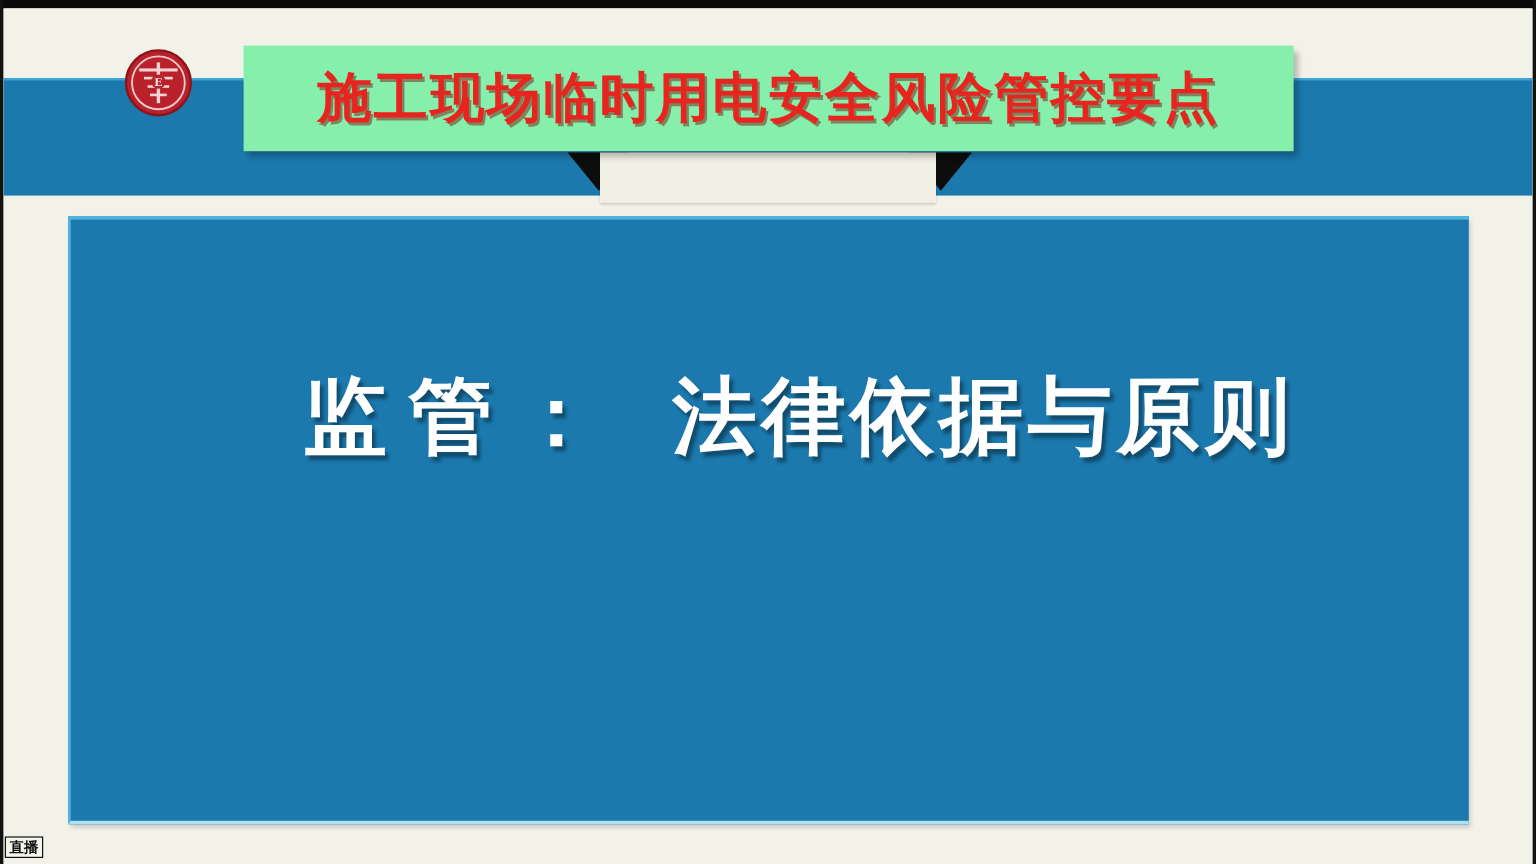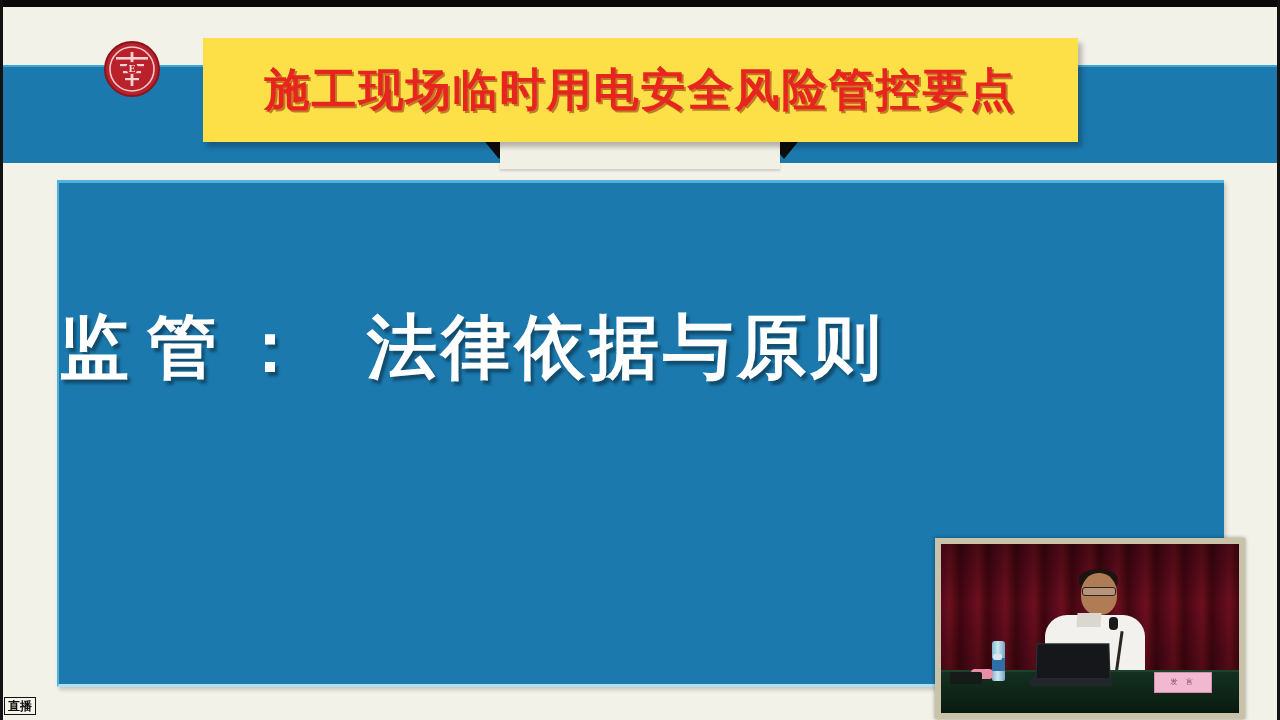--- a/index.html
+++ b/index.html
@@ -80,22 +80,22 @@
   }
   .notch-tri.left  { left: 470px; }
   .notch-tri.right { left: 755px; }
 
   
   .title-plaque {
     position: absolute;
     left: 200px;
     top: 31px;
     width: 875px;
-    height: 104px;
-    background: #fde047;
+    height: 88px;
+    background: #86efac;
     box-shadow: 4px 5px 5px rgba(0,0,0,0.25);
     display: flex;
     align-items: center;
     justify-content: center;
   }
   .title-text {
     font-family: "DejaVu Sans", sans-serif;
     font-size: 45px;
     font-weight: bold;
     color: #e8241f;
@@ -157,26 +157,28 @@
     border-top: 3px solid #4fb3dd;
     border-left: 2px solid #4fb3dd;
     border-bottom: 3px solid #aee0f2;
     box-shadow: 2px 3px 4px rgba(0,0,0,0.18);
   }
   .content-heading {
     position: absolute;
     left: 0;
     top: 118px;
     width: 1165px;
+    text-align: center;
     font-family: "DejaVu Sans", sans-serif;
     font-size: 70px;
     font-weight: bold;
     color: #ffffff;
     white-space: nowrap;
     text-shadow: 3px 4px 3px rgba(0,0,0,0.38);
+    padding-left: 24px;
   }
   .content-heading .seg-lead { letter-spacing: 18px; }
   .content-heading .seg-gap  { display: inline-block; width: 44px; }
   .content-heading .seg-tail { letter-spacing: 4px; }
 
   
   .video-overlay {
     position: absolute;
     left: 932px;
     top: 531px;
@@ -420,42 +422,18 @@
     <div class="title-plaque">
       <div class="title-text">施工现场临时用电安全风险管控要点</div>
     </div>
 
     <div class="content-panel">
       <div class="content-heading">
         <span class="seg-lead">监管：</span><span class="seg-gap"></span><span class="seg-tail">法律依据与原则</span>
       </div>
     </div>
 
-    <div class="video-overlay">
-      <div class="video-inner">
-        <div class="curtain"></div>
-        <div class="curtain-dark"></div>
-        <div class="spk-hair"></div>
-        <div class="spk-head"></div>
-        <div class="spk-glasses"></div>
-        <div class="spk-body"></div>
-        <div class="spk-collar"></div>
-        <div class="mic-stand"></div>
-        <div class="mic-head"></div>
-        <div class="desk"></div>
-        <div class="laptop-screen"></div>
-        <div class="laptop-base"></div>
-        <div class="bottle"></div>
-        <div class="bottle-label"></div>
-        <div class="bottle-cap"></div>
-        <div class="pink-item"></div>
-        <div class="dark-item"></div>
-        <div class="name-card">
-          <span class="name-card-text">发 言</span>
-        </div>
-      </div>
-    </div>
 
   </div>
 
   <div class="live-badge">直播</div>
 
 </div>
 
 </body></html>

